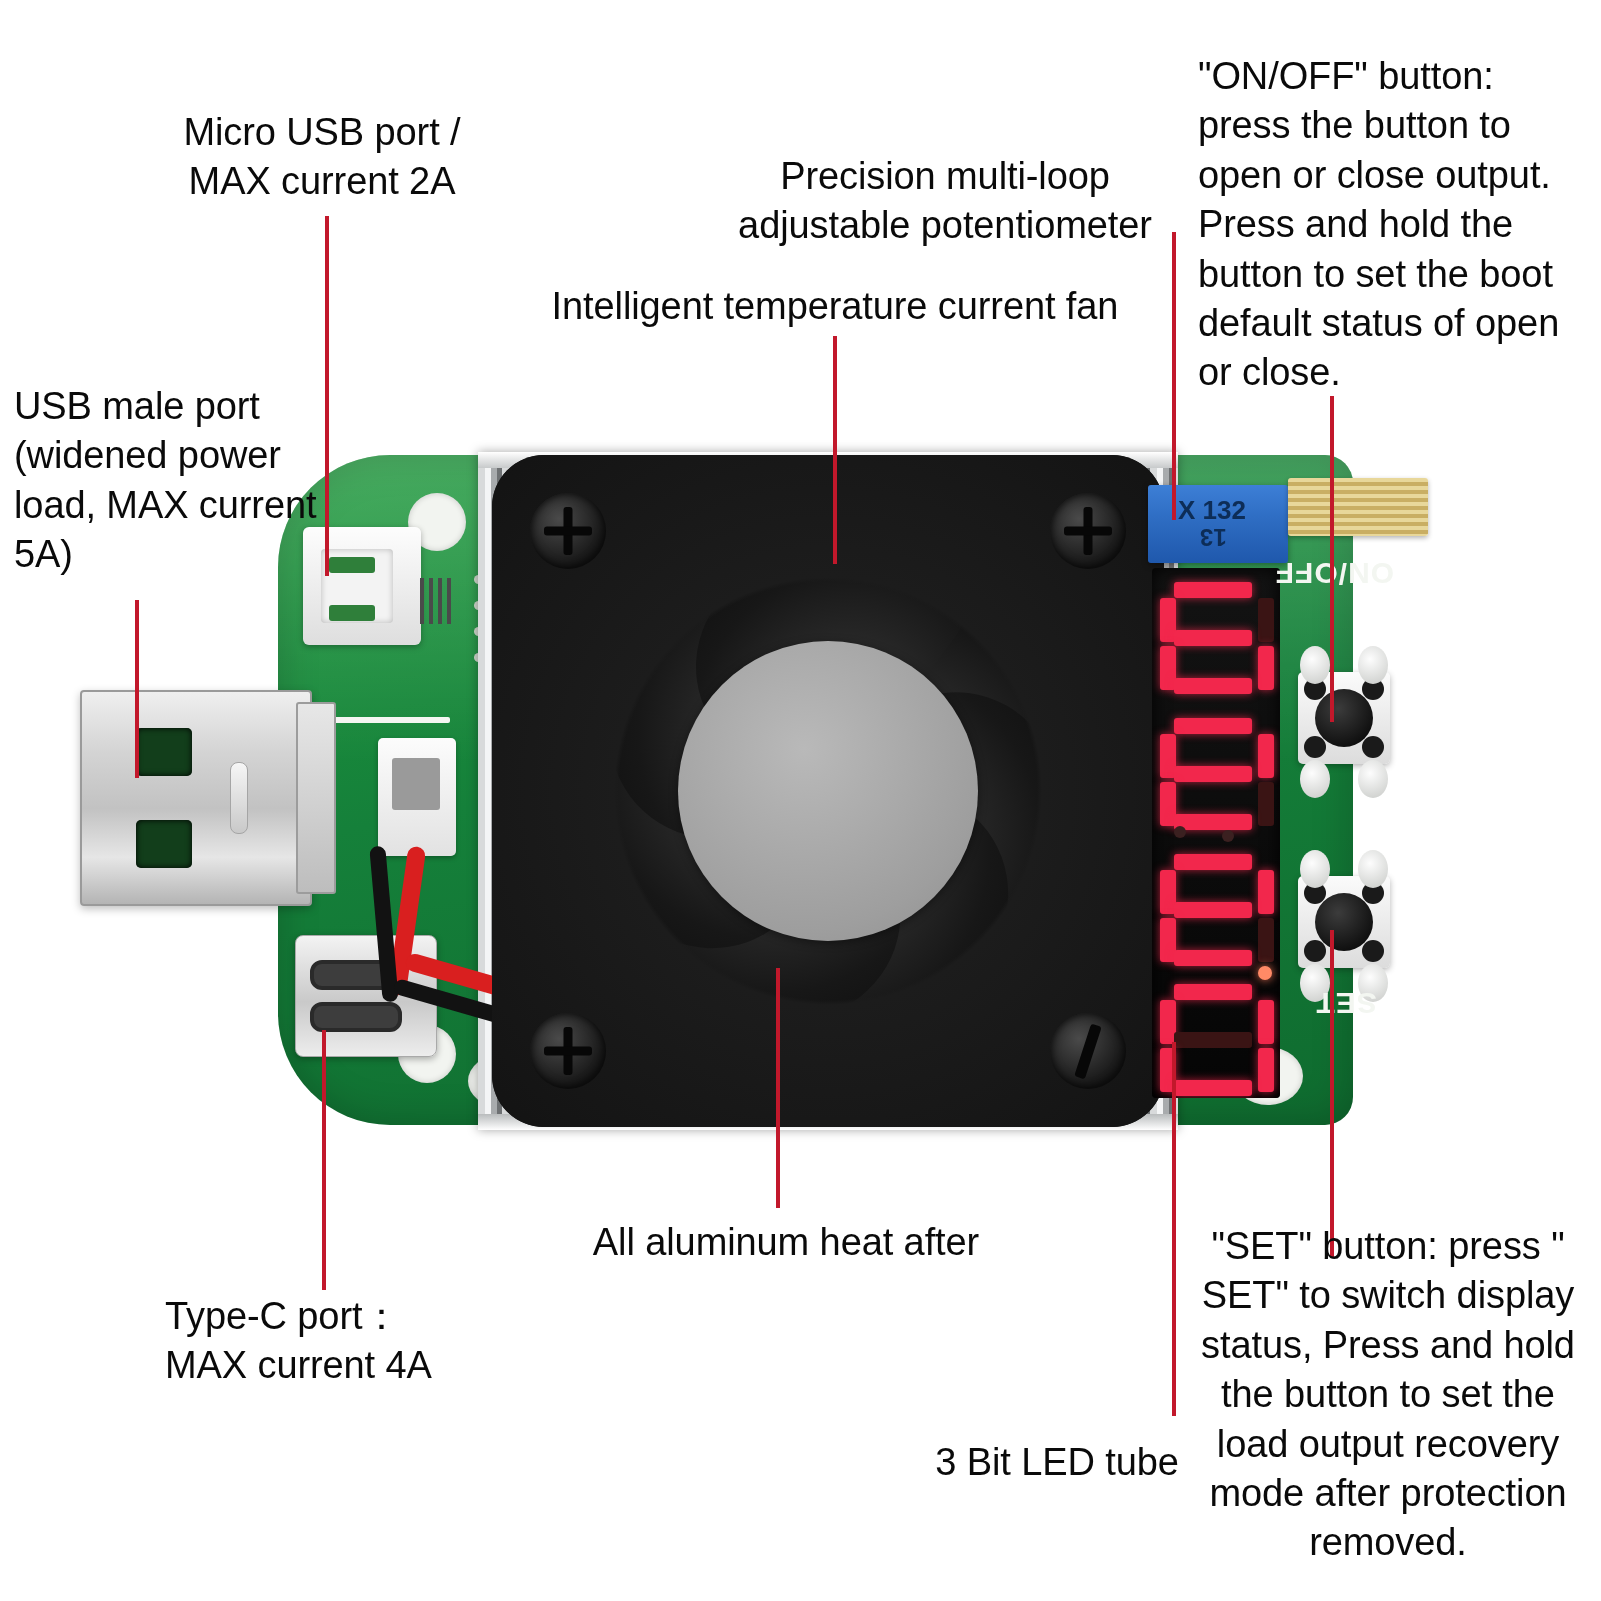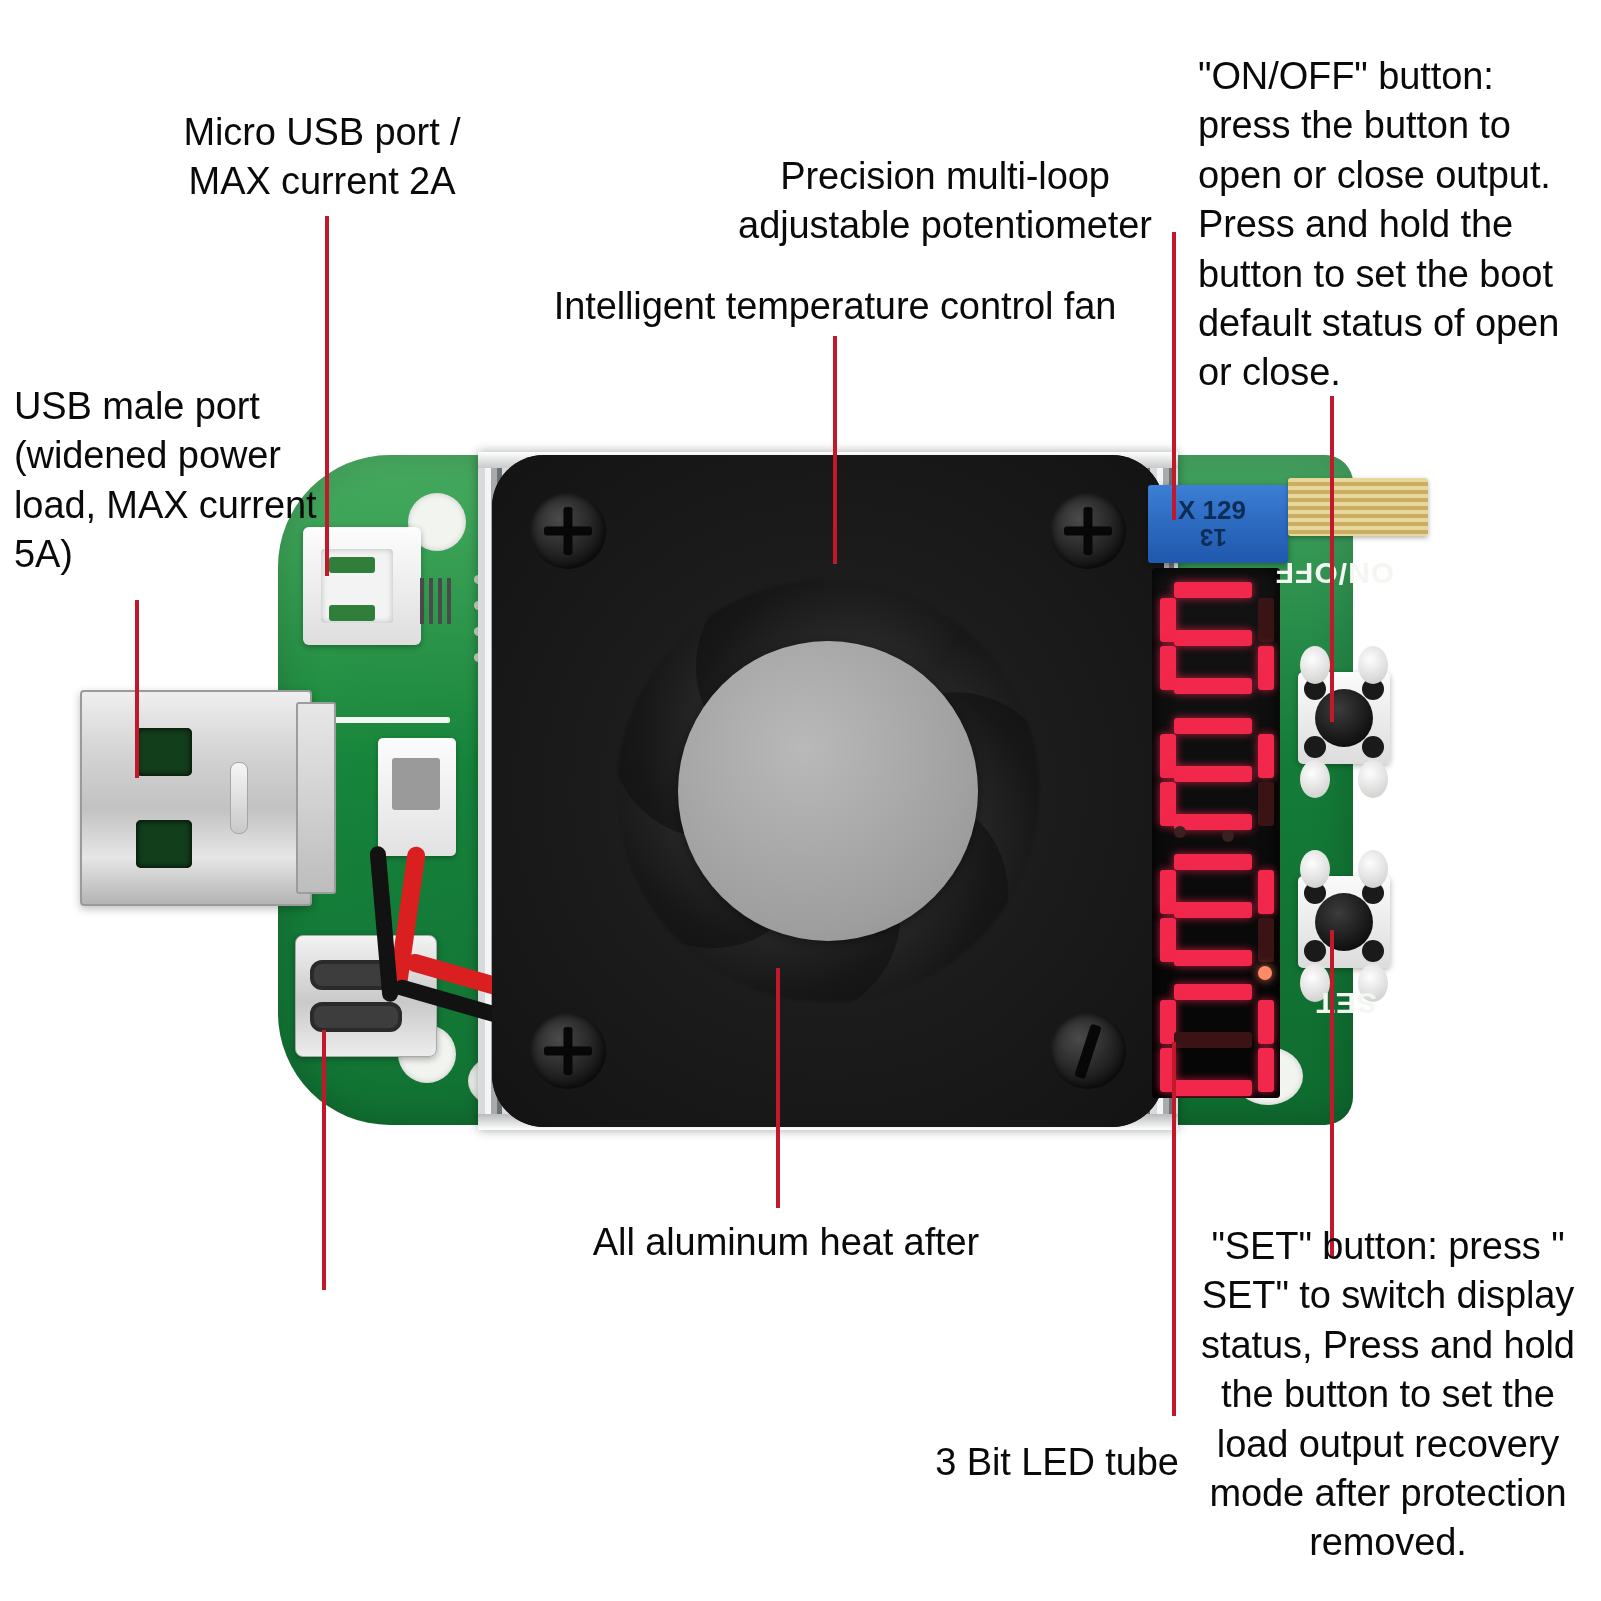--- a/index.html
+++ b/index.html
@@ -381,21 +381,21 @@
       <div class="hub"></div>
 
       <div class="fan-frame"></div>
       <div class="screw" style="left:38px;top:38px;"></div>
       <div class="screw" style="right:38px;top:38px;"></div>
       <div class="screw" style="left:38px;bottom:38px;"></div>
       <div class="screw plain" style="right:38px;bottom:38px;"></div>
     </div>
 
     <div class="pot">
-      <div class="pot-txt t1">X 129</div>
+      <div class="pot-txt t1">X 132</div>
       <div class="pot-txt t2">13</div>
     </div>
     <div class="pot-shaft"></div>
 
     <div class="led-tube">
 
       <div class="digit" style="top:10px;">
         <div class="seg sh on" style="left:16px;top:4px;"></div>
         <div class="seg sv on" style="left:2px;top:20px;"></div>
         <div class="seg sv" style="left:100px;top:20px;"></div>
@@ -477,22 +477,24 @@
   <div class="leader" style="left:1330px;top:930px;height:328px;"></div>
 
   <div class="anno center" style="left:152px;top:108px;width:340px;">Micro USB port /
 MAX current 2A</div>
 
   <div class="anno left" style="left:14px;top:382px;width:330px;">USB male port
 (widened power
 load, MAX current
 5A)</div>
 
-
-  <div class="anno center" style="left:540px;top:282px;width:590px;">Intelligent temperature control fan</div>
+  <div class="anno left" style="left:165px;top:1292px;width:380px;">Type-C port：
+MAX current 4A</div>
+
+  <div class="anno center" style="left:540px;top:282px;width:590px;">Intelligent temperature current fan</div>
 
   <div class="anno center" style="left:576px;top:1218px;width:420px;">All aluminum heat after</div>
 
   <div class="anno right" style="left:700px;top:152px;width:490px;">Precision multi-loop
 adjustable potentiometer</div>
 
   <div class="anno left" style="left:1198px;top:52px;width:400px;">"ON/OFF" button:
 press the button to
 open or close output.
 Press and hold the

